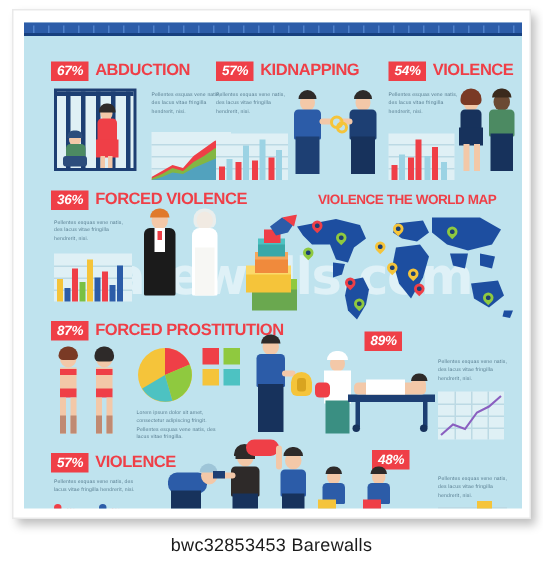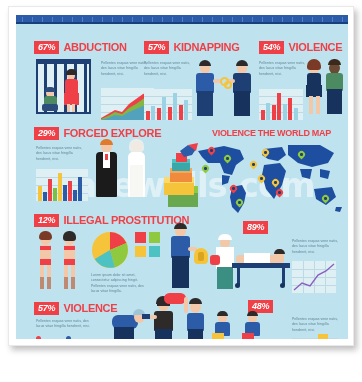--- a/index.html
+++ b/index.html
@@ -229,22 +229,22 @@
         <div class="abs" style="left:4px; top:39px; width:3.5px; height:18px; background:#f3c8a8;"></div>
         <div class="abs" style="left:11px; top:39px; width:3.5px; height:18px; background:#f3c8a8;"></div>
 
         <div class="head-c" style="left:24px; top:5px; width:11px; height:12px; background:#6b4a33;"></div>
         <div class="abs" style="left:23px; top:2px; width:13px; height:6px; background:#3b2a1c; border-radius:6px 6px 0 0;"></div>
         <div class="body-c" style="left:21px; top:16px; width:17px; height:18px; background:#4c8a62;"></div>
         <div class="abs" style="left:22px; top:32px; width:15px; height:25px; background:#17325c;"></div>
       </div>
 
       <div class="head" style="left:18px; top:112px;">
-        <span class="pct">29%</span>
-        <span class="htitle">FORCED EXPLORE</span>
+        <span class="pct">36%</span>
+        <span class="htitle">FORCED VIOLENCE</span>
       </div>
       <div class="body-text w52" style="left:20px; top:131px;">Pellentes esquas vene natis, des lacus vitae fringilla hendrerit, nisi.</div>
 
       <div class="chart-frame" style="left:20px; top:154px; width:52px; height:32px;">
         <div class="gl" style="top:8px;"></div>
           <div class="gl" style="top:16px;"></div>
           <div class="gl" style="top:24px;"></div>
         <div class="bar" style="left:2px; width:3.5px; height:15px; background:#f5c43a;"></div>
         <div class="bar" style="left:7px; width:3.5px; height:9px; background:#2c5ca8;"></div>
         <div class="bar" style="left:12px; width:3.5px; height:22px; background:#ef3f47;"></div>
@@ -372,22 +372,22 @@
         <div class="ppl" style="left:36px;"></div>
           <div class="ppl" style="left:42px;"></div>
         <div class="ppl" style="left:48px;"></div>
           <div class="ppl" style="left:54px;"></div>
         <div class="ppl" style="left:60px;"></div>
           <div class="ppl" style="left:66px;"></div>
         <div class="ppl" style="left:72px;"></div>
       </div>
 
       <div class="head" style="left:18px; top:199px;">
-        <span class="pct">12%</span>
-        <span class="htitle">ILLEGAL PROSTITUTION</span>
+        <span class="pct">87%</span>
+        <span class="htitle">FORCED PROSTITUTION</span>
       </div>
 
       <div class="abs" style="left:20px; top:216px; width:48px; height:62px;">
         <div class="head-c" style="left:4px; top:2px; width:11px; height:12px; background:#f3c8a8;"></div>
         <div class="abs" style="left:3px; top:0px; width:13px; height:9px; background:#7a3a25; border-radius:6px 6px 3px 3px;"></div>
         <div class="abs" style="left:4px; top:14px; width:11px; height:16px; background:#f3c8a8;"></div>
         <div class="abs" style="left:4px; top:15px; width:11px; height:4px; background:#ef3f47;"></div>
         <div class="abs" style="left:4px; top:28px; width:11px; height:6px; background:#ef3f47;"></div>
         <div class="abs" style="left:4px; top:34px; width:4px; height:24px; background:#f3c8a8;"></div>
         <div class="abs" style="left:11px; top:34px; width:4px; height:24px; background:#f3c8a8;"></div>
@@ -570,14 +570,15 @@
         <div class="tick" style="left:276px;"></div>
       <div class="tick" style="left:286px;"></div>
         <div class="tick" style="left:296px;"></div>
       <div class="tick" style="left:306px;"></div>
         <div class="tick" style="left:316px;"></div>
       <div class="tick" style="left:326px;"></div>
     </div>
 
   </div>
 
+  <div class="caption">bwc32853453 Barewalls</div>
 
 </div>
 
 </body></html>

